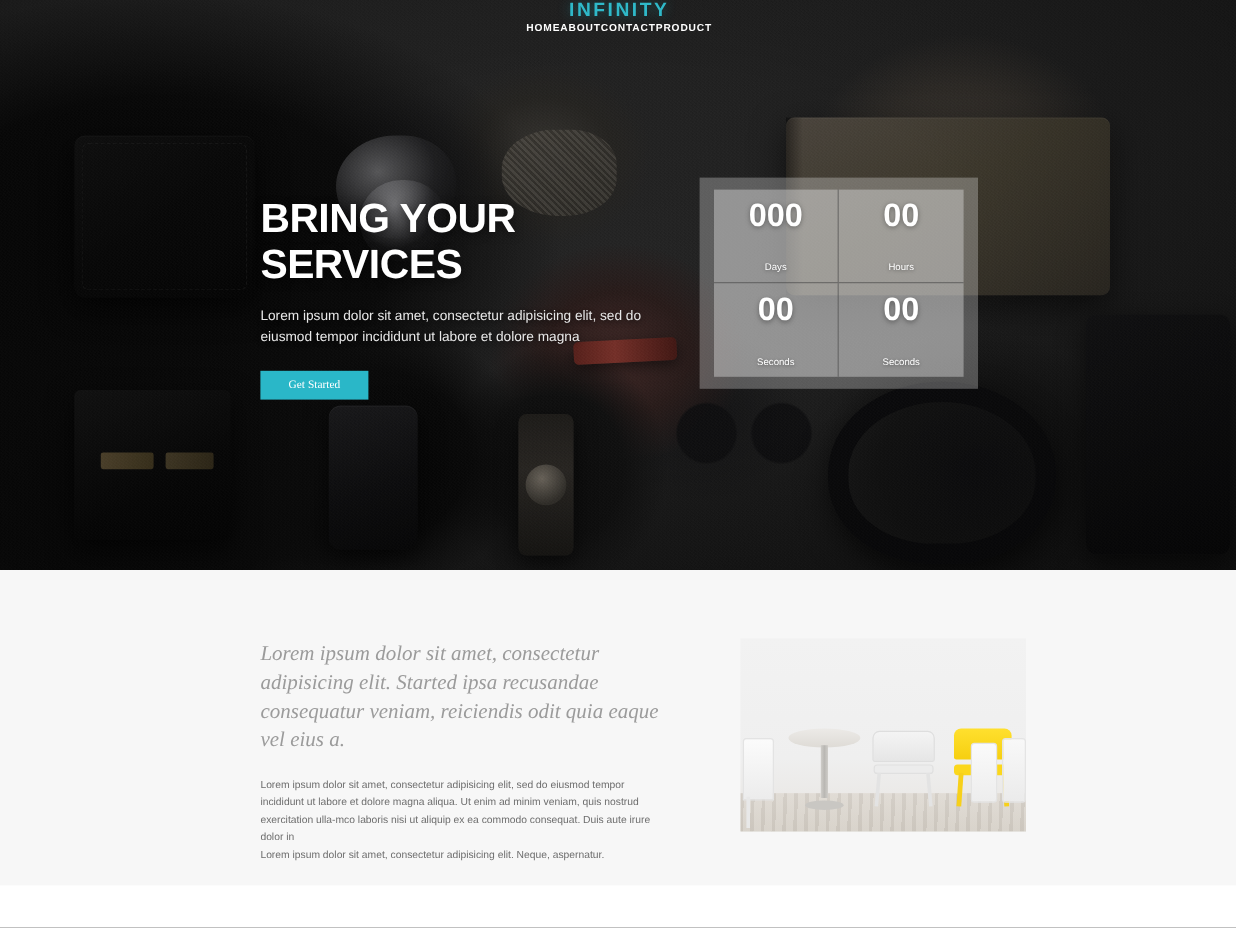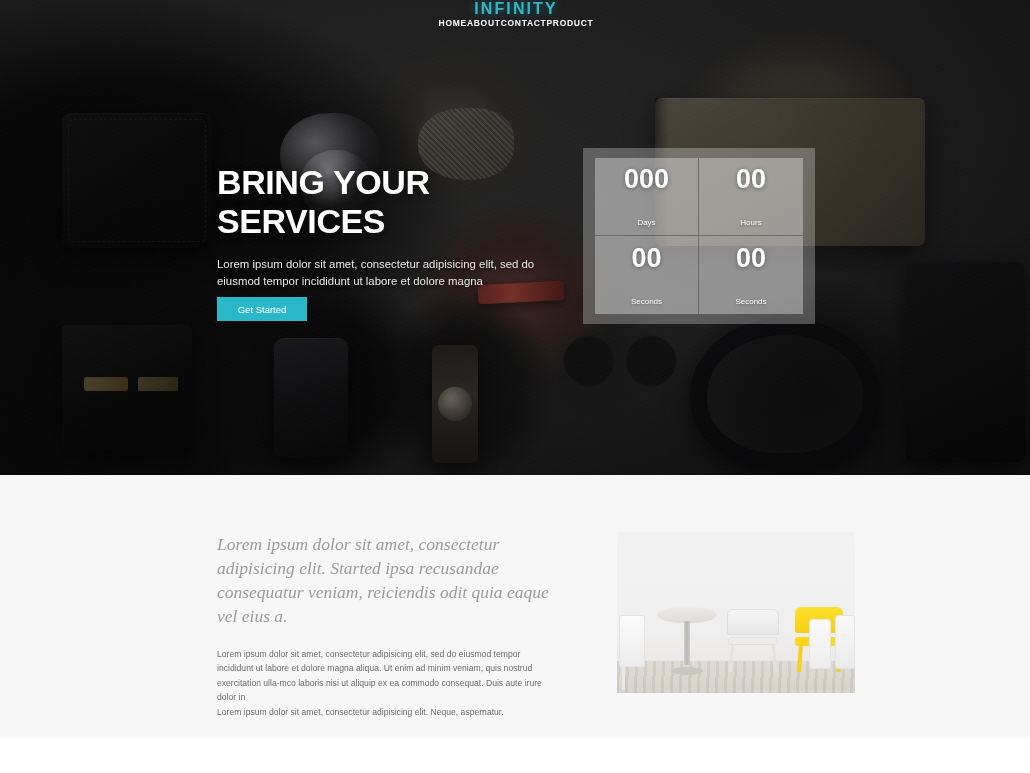--- a/index.html
+++ b/index.html
@@ -176,26 +176,26 @@
     letter-spacing:-0.4px;
     text-shadow:0 2px 8px rgba(0,0,0,0.5);
   }
   .hero-sub {
     margin-top:15px;
     color:#e8e8e8; font-size:11.4px; line-height:16.5px;
     width:345px;
     text-shadow:0 1px 4px rgba(0,0,0,0.55);
   }
   .btn-started {
-    margin-top:8px;
+    margin-top:20px;
     display:inline-flex; align-items:center; justify-content:center;
     width:90px; height:24px;
     background:#2ab7c8; color:#ffffff;
     font-size:9.5px; border:none; cursor:pointer;
-    font-family:Liberation Sans, sans-serif;
+    font-family:Liberation Serif, serif;
   }
 
   
   .countdown-outer {
     position:absolute; left:583px; top:148px; width:232px; height:176px;
     background:rgba(235,235,235,0.30);
     z-index:15;
   }
   .countdown {
     position:absolute; left:595px; top:158px; width:208px; height:156px;

